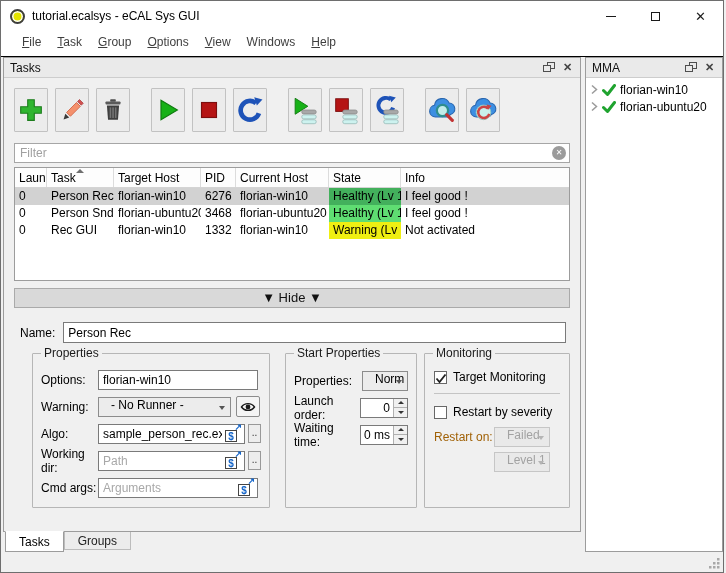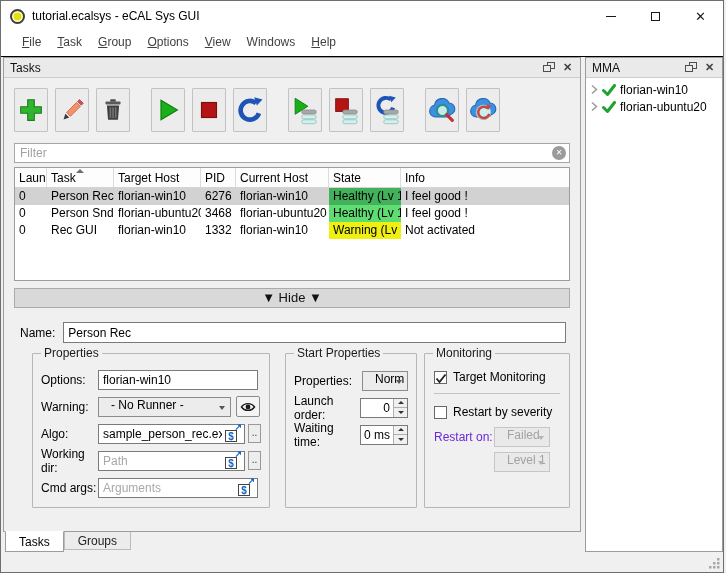--- a/index.html
+++ b/index.html
@@ -99,21 +99,21 @@
   .sbtn { flex:1; background:#f0f0f0; display:flex; align-items:center; justify-content:center; }
   .sbtn.up { border-bottom:1px solid #b0b0b0; }
   .tri-up { width:0; height:0; border-left:3px solid transparent; border-right:3px solid transparent; border-bottom:3.5px solid #333; }
   .tri-dn { width:0; height:0; border-left:3px solid transparent; border-right:3px solid transparent; border-top:3.5px solid #333; }
 
   .mrow { display:flex; align-items:center; margin-bottom:7px; height:18px; }
   .cb { width:13px; height:13px; border:1px solid #686868; background:#fff; margin-right:6px; position:relative; flex:0 0 auto; }
   .cb svg { display:none; position:absolute; left:0px; top:1px; }
   .cb[data-checked="true"] svg { display:block; }
   .mon-sep { border:none; border-top:1px solid #c4c4c4; margin:2px 0 9px 0; }
-  .mlabel-dis { color:#6d28d9; width:60px; flex:0 0 auto; }
+  .mlabel-dis { color:#a16207; width:60px; flex:0 0 auto; }
   .sev-combo { width:56px; }
   .mrow.indent { padding-left:60px; }
 
   
   .tabbar { height:23px; background:#f0f0f0; display:flex; align-items:flex-start; padding-left:2px; flex:0 0 auto; position:relative; }
   .tab { padding:0 13px; display:flex; align-items:center; justify-content:center; }
   .tab.active { height:21px; background:#fff; border:1px solid #9c9c9c; border-top:1px solid #fff; margin-top:-1px; z-index:2; }
   .tab.inactive { height:18px; background:#ececec; border:1px solid #bcbcbc; border-top:none; color:#222; }
 
   

